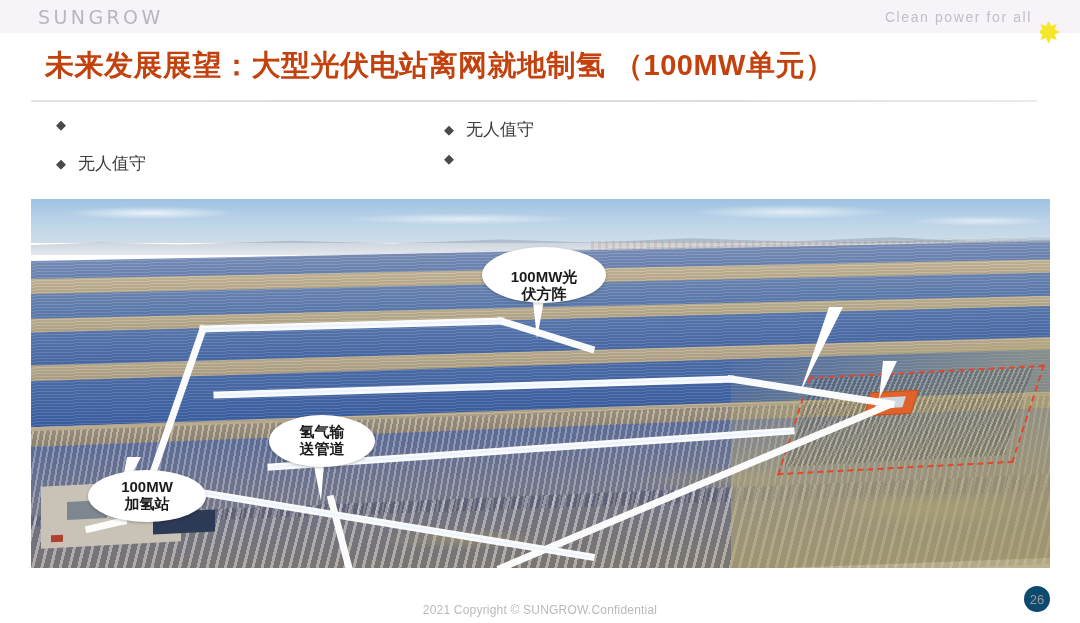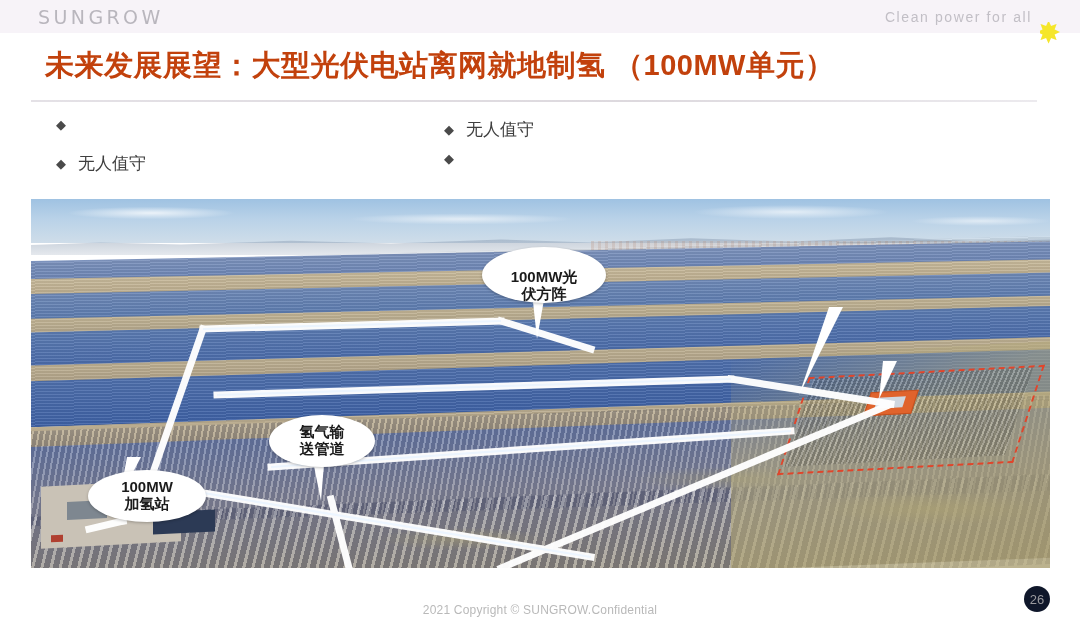--- a/index.html
+++ b/index.html
@@ -190,21 +190,21 @@
   .callout span{display:block;padding:0 6px;}
 
   
   .footer-copy{
     position:absolute;left:0;top:603px;width:1080px;text-align:center;
     font-size:12px;color:#b9b9b9;letter-spacing:.2px;
   }
   .page-badge{
     position:absolute;left:1024px;top:586px;
     width:26px;height:26px;border-radius:50%;
-    background:#0f172a;color:#9a9a9e;
+    background:#0c4a6e;color:#9a9a9e;
     font-size:13px;display:flex;align-items:center;justify-content:center;
   }
 </style>
 </head>
 <body>
 
 <div class="header-band"></div>
 <div class="brand-logo">SUNGROW</div>
 <div class="tagline">Clean power for all</div>
 <div class="corner-mark">

